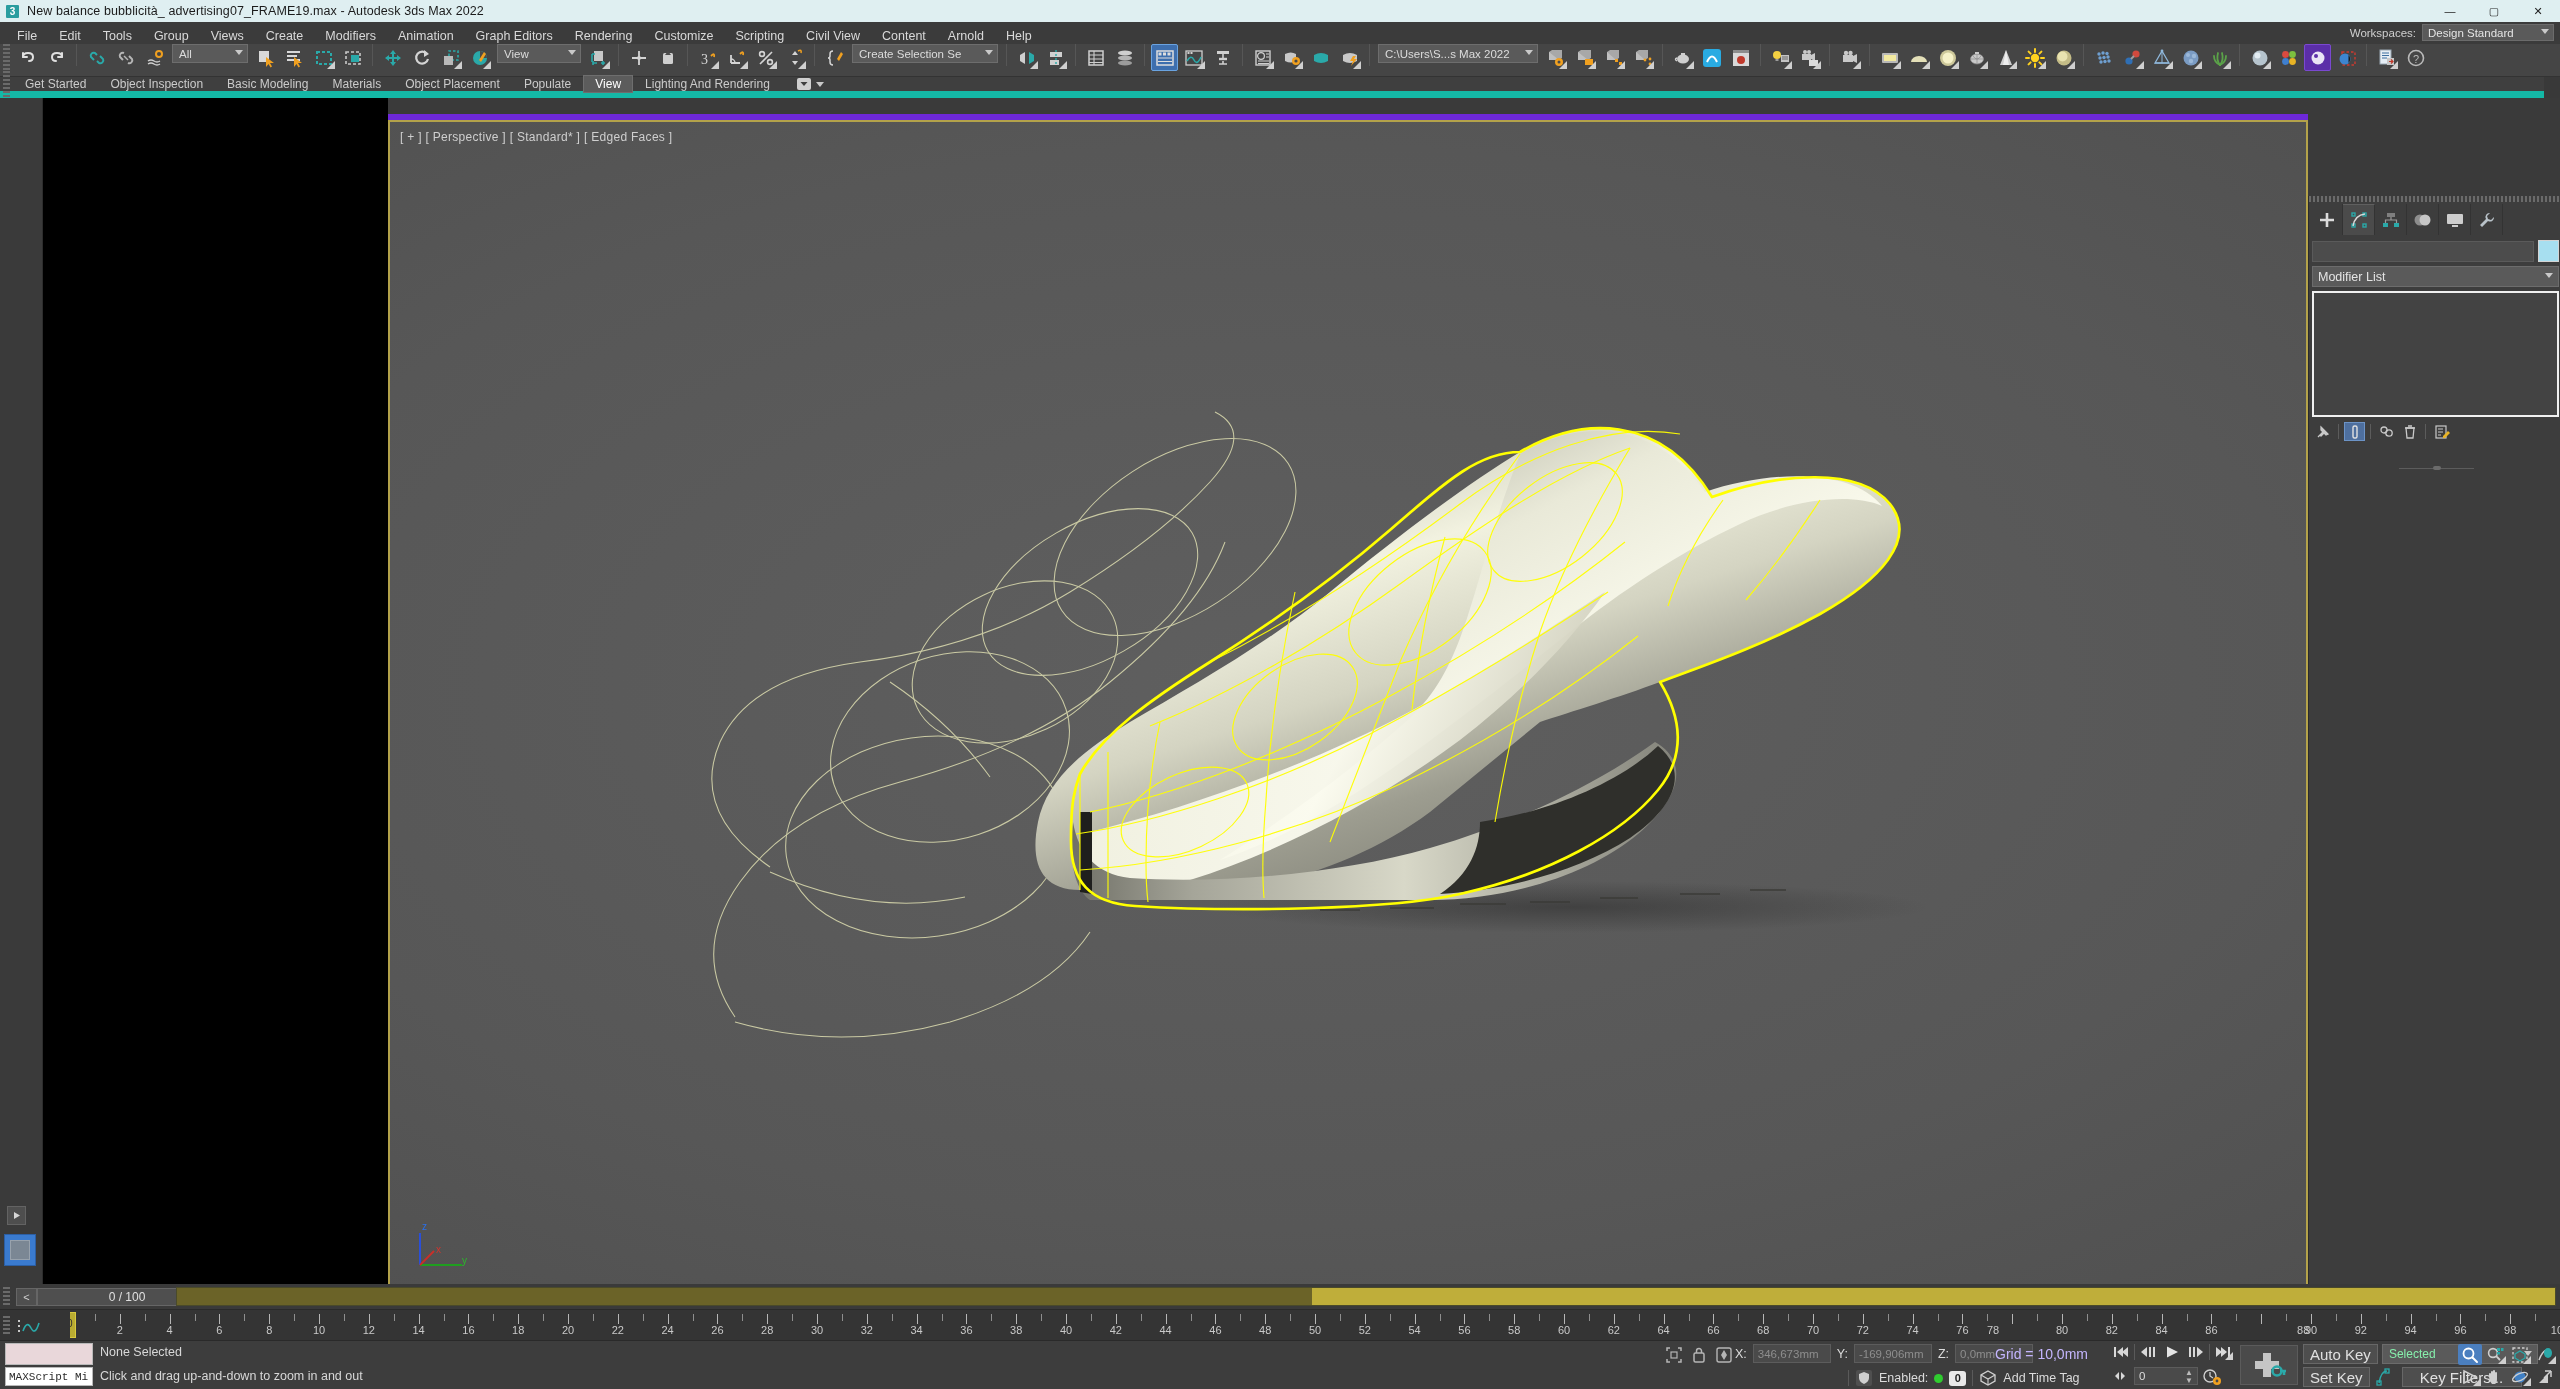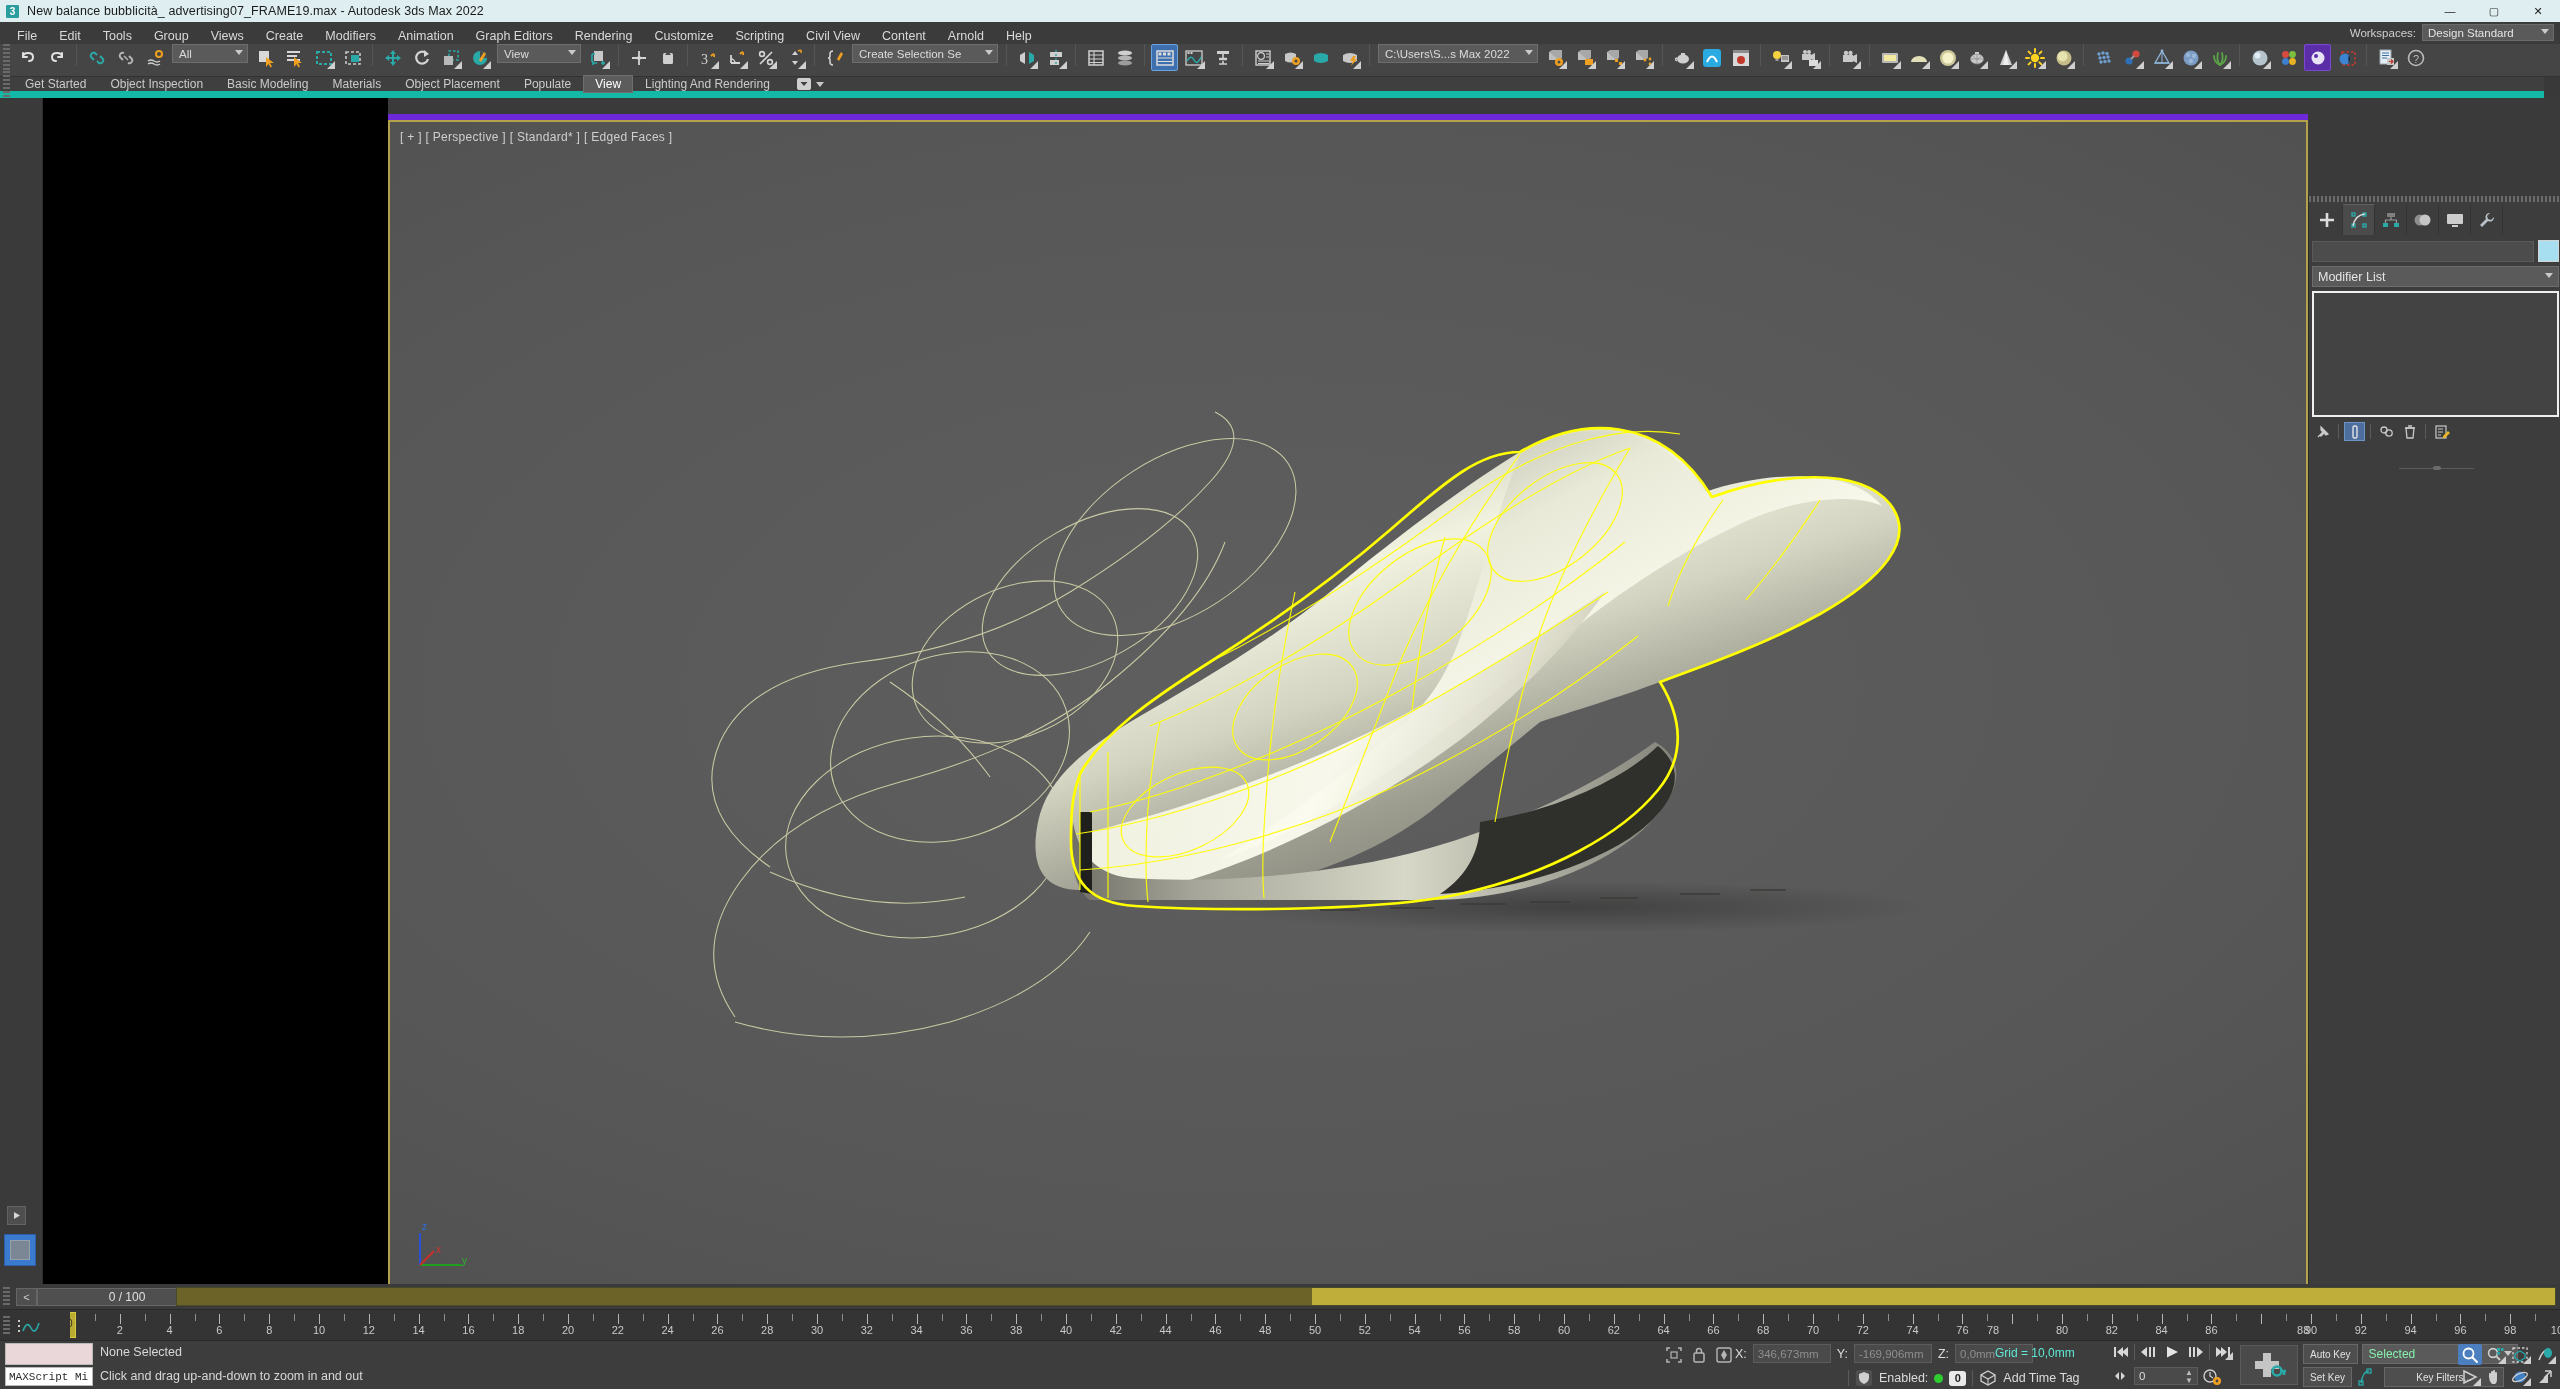--- a/index.html
+++ b/index.html
@@ -129,32 +129,32 @@
            border:1px solid #b9b9b9;}
   .ms-label{ position:absolute;left:5px;top:26px;width:88px;height:19px;background:#fff;
              border:1px solid #b9b9b9;color:#2b2b2b;font-family:"Liberation Mono",monospace;
              font-size:11px;display:flex;align-items:center;padding-left:3px;overflow:hidden;}
   .stat-sel{ position:absolute;left:100px;top:4px;font-size:12.5px;color:#d8d8d8;}
   .stat-hint{ position:absolute;left:100px;top:28px;font-size:12.5px;color:#d8d8d8;}
   .xyz{ position:absolute;left:1735px;top:3px;display:flex;align-items:center;gap:6px;}
   .xyz .lbl{ font-size:12.5px;color:#dcdcdc;}
   .xyz .fld{ width:78px;height:19px;background:#4a4a4a;border:1px solid #5c5c5c;
              font-size:11.5px;color:#8e8e8e;display:flex;align-items:center;padding-left:4px;}
-  .gridtxt{ position:absolute;left:1995px;top:5px;font-size:12px;color:#5eead4;}
+  .gridtxt{ position:absolute;left:1995px;top:5px;font-size:14px;color:#c4b5fd;}
   .enrow{ position:absolute;left:1848px;top:28px;display:flex;align-items:center;gap:6px;
           font-size:12.5px;color:#dcdcdc;}
   .greendot{ width:9px;height:9px;border-radius:50%;background:#2fcc2f;}
   .zerobadge{ width:17px;height:15px;border-radius:3px;background:#e9e9e9;color:#1d1d1d;
               font-size:11px;display:flex;align-items:center;justify-content:center;font-weight:bold;}
   .anim-grp{ position:absolute;left:2110px;top:2px;display:flex;align-items:center;gap:2px;}
   .ab{ width:22px;height:18px;display:flex;align-items:center;justify-content:center;
        color:#d4d4d4;font-size:10px;}
   .spin{ width:64px;height:18px;background:#4a4a4a;border:1px solid #5c5c5c;
          font-size:11.5px;color:#ddd;display:flex;align-items:center;padding-left:4px;position:relative;}
-  .keybtn{ height:20px;background:#4e4e4e;border:1px solid #676767;font-size:10px;color:#e0e0e0;
+  .keybtn{ height:20px;background:#4e4e4e;border:1px solid #676767;font-size:15px;color:#e0e0e0;
            display:flex;align-items:center;justify-content:center;padding:4px 6px;}
   .bigplus{ position:absolute;left:2240px;top:4px;width:58px;height:40px;background:#4a4a4a;
             border:1px solid #5b5b5b;display:flex;align-items:center;justify-content:center;}
   .navicons{ position:absolute;left:2458px;top:3px;display:flex;flex-wrap:wrap;width:100px;gap:1px;}
   .nv{ width:24px;height:21px;display:flex;align-items:center;justify-content:center;position:relative;}
   .nv.act{ background:#4b7fbf;border-radius:2px;}
 
   
   .cmdpanel{ position:absolute;left:2308px;top:98px;width:252px;height:1186px;background:#3d3d3d;
              border-left:1px solid #2b2b2b;}

